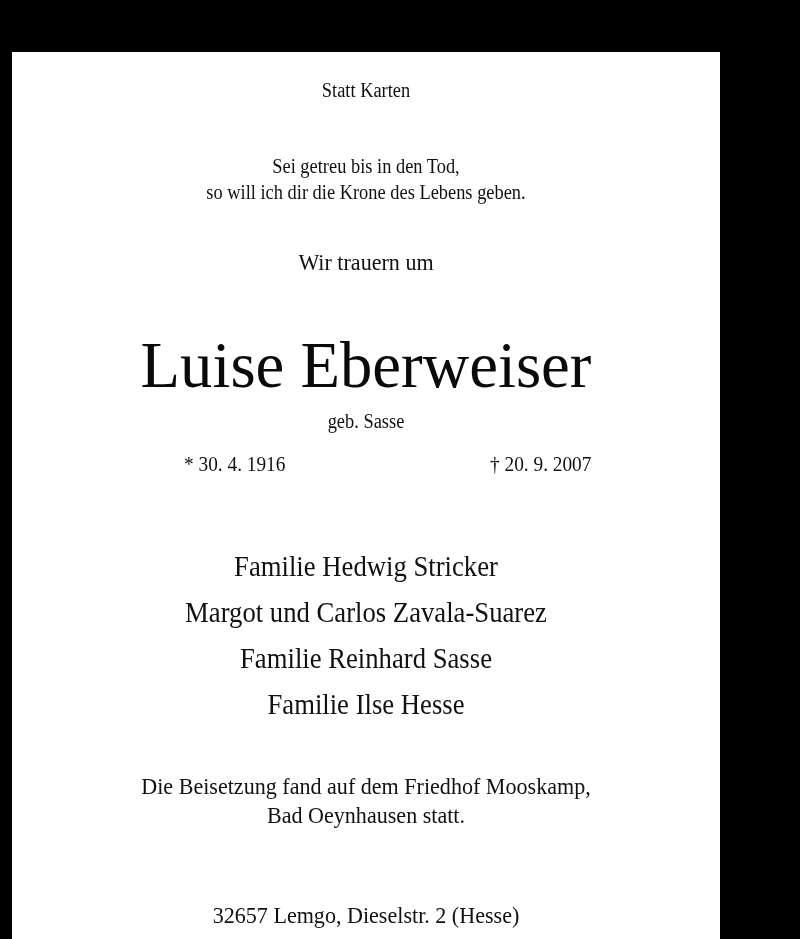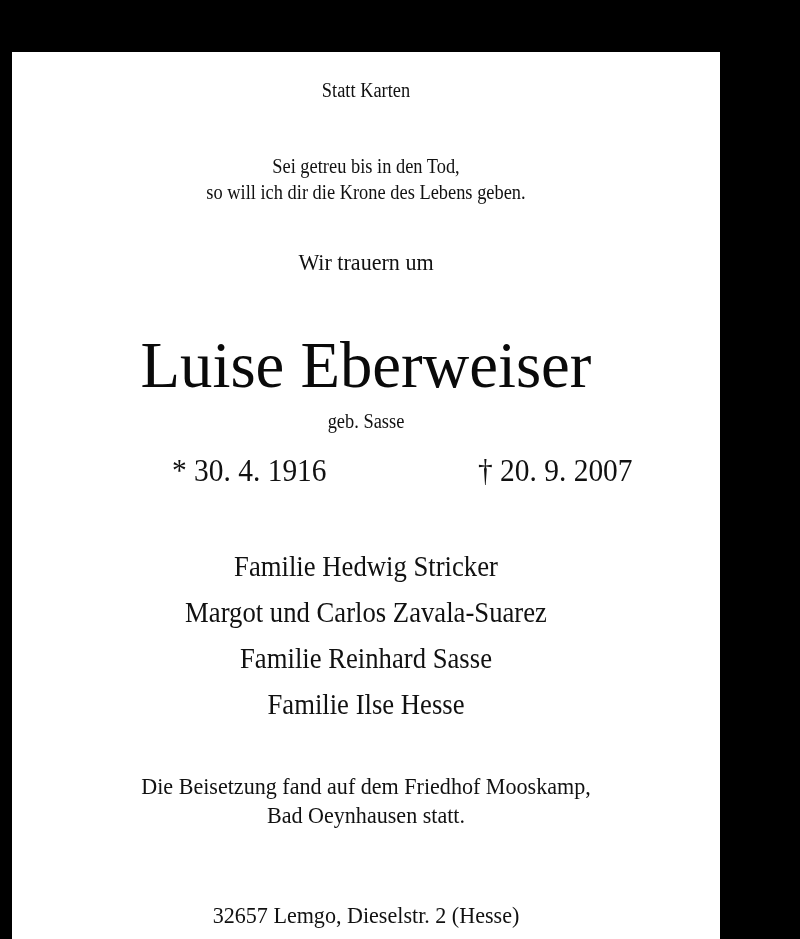--- a/index.html
+++ b/index.html
@@ -38,24 +38,24 @@
     .medium { font-size: 24px; }
     .family { font-size: 29px; }
     .name {
       font-size: 66px;
       transform: scaleX(0.98);
       color: #0a0a0a;
     }
     .dates {
       position: absolute;
       top: 400px;
-      left: 0;
+      left: 12px;
       width: 100%;
       height: 30px;
-      font-size: 32px;
+      font-size: 21px;
       padding-left: 43px;
     }
     .date {
       position: absolute;
       top: 0;
       white-space: nowrap;
       transform: scaleX(0.92);
       transform-origin: left;
     }
     .birth { left: 160px; }

